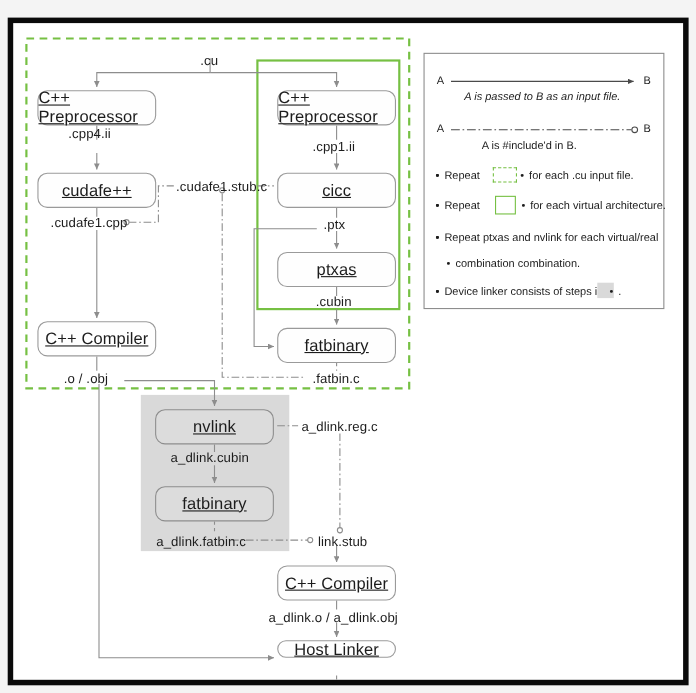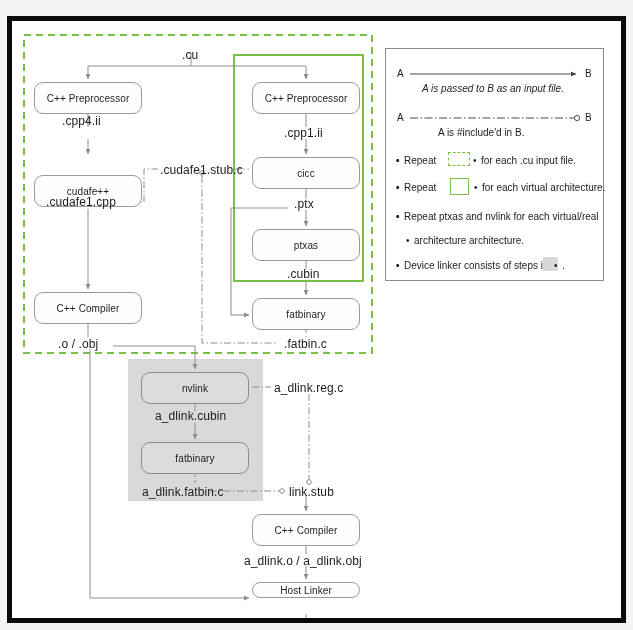--- a/index.html
+++ b/index.html
@@ -13,21 +13,21 @@
          width:619px;height:607px;background:#0a0a0a;}
   #canvas{position:absolute;left:12px;top:21px;width:609px;height:597px;
           background:#ffffff;overflow:hidden;}
 
   .svg-layer{position:absolute;left:0;top:0;width:609px;height:597px;}
 
   
   .node{position:absolute;box-sizing:border-box;border:1px solid #9a9a9a;
         border-radius:9px;background:#fefefe;
         display:flex;align-items:center;justify-content:center;
-        font-size:10px;color:#1c1c1c;letter-spacing:.1px;}
+        font-size:15px;color:#1c1c1c;letter-spacing:.1px;text-decoration:underline;}
   .node.ingray{background:#dcdcdc;border-color:#8d8d8d;}
 
   
   .lbl{position:absolute;font-size:12px;color:#1c1c1c;white-space:nowrap;
        letter-spacing:.1px;}
 
   
   #legend{position:absolute;box-sizing:border-box;border:1px solid #8d8d8d;
           background:#ffffff;}
   .leg-row{position:absolute;font-size:10px;color:#1c1c1c;white-space:nowrap;}
@@ -102,21 +102,21 @@
       </g>
       <g fill="#ffffff" stroke="#8d8d8d" stroke-width="1">
         <circle cx="103" cy="181" r="2.3"></circle>
         <circle cx="190" cy="152" r="2.3"></circle>
         <circle cx="297" cy="461" r="2.3"></circle>
         <circle cx="270" cy="470" r="2.3"></circle>
       </g>
     </svg>
 
     <div class="node" style="left:22px;top:61px;width:108px;height:32px;">C++ Preprocessor</div>
-    <div class="node" style="left:22px;top:136px;width:108px;height:32px;margin-top:18px;">cudafe++</div>
+    <div class="node" style="left:22px;top:136px;width:108px;height:32px;">cudafe++</div>
     <div class="node" style="left:22px;top:271px;width:108px;height:32px;">C++ Compiler</div>
 
     <div class="node" style="left:240px;top:61px;width:108px;height:32px;">C++ Preprocessor</div>
     <div class="node" style="left:240px;top:208px;width:108px;height:32px;">ptxas</div>
     <div class="node" style="left:240px;top:136px;width:108px;height:32px;">cicc</div>
     <div class="node" style="left:240px;top:277px;width:108px;height:32px;">fatbinary</div>
 
     <div class="node ingray" style="left:129px;top:351px;width:108px;height:32px;">nvlink</div>
     <div class="node ingray" style="left:129px;top:421px;width:108px;height:32px;">fatbinary</div>
 
@@ -163,21 +163,21 @@
       <div class="swatch-dash" style="left:62px;top:103px;"></div>
       <div class="bullet" style="left:95px;top:106px;border:0;">for each .cu input file.</div>
       <div style="position:absolute;left:10px;top:106px;font-size:10px;color:#1c1c1c;">•</div>
 
       <div class="bullet" style="left:18px;top:133px;">Repeat</div>
       <div class="swatch-solid" style="left:64px;top:129px;"></div>
       <div class="bullet" style="left:96px;top:133px;">for each virtual architecture.</div>
       <div style="position:absolute;left:10px;top:133px;font-size:10px;color:#1c1c1c;">•</div>
 
       <div class="bullet" style="left:18px;top:162px;">Repeat ptxas and nvlink for each virtual/real</div>
-      <div class="bullet" style="left:28px;top:186px;">architecture architecture.</div>
+      <div class="bullet" style="left:28px;top:186px;">combination combination.</div>
       <div style="position:absolute;left:10px;top:162px;font-size:10px;color:#1c1c1c;">•</div>
 
       <div class="bullet" style="left:18px;top:211px;">Device linker consists of steps in</div>
       <div class="swatch-gray" style="left:157px;top:208px;"></div>
       <div class="bullet" style="left:176px;top:211px;">.</div>
       <div style="position:absolute;left:10px;top:211px;font-size:10px;color:#1c1c1c;">•</div>
     </div>
 
   </div>
 </div>

